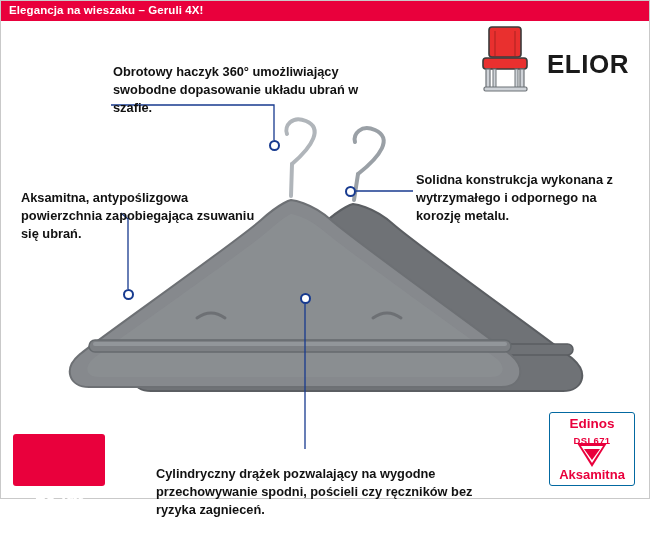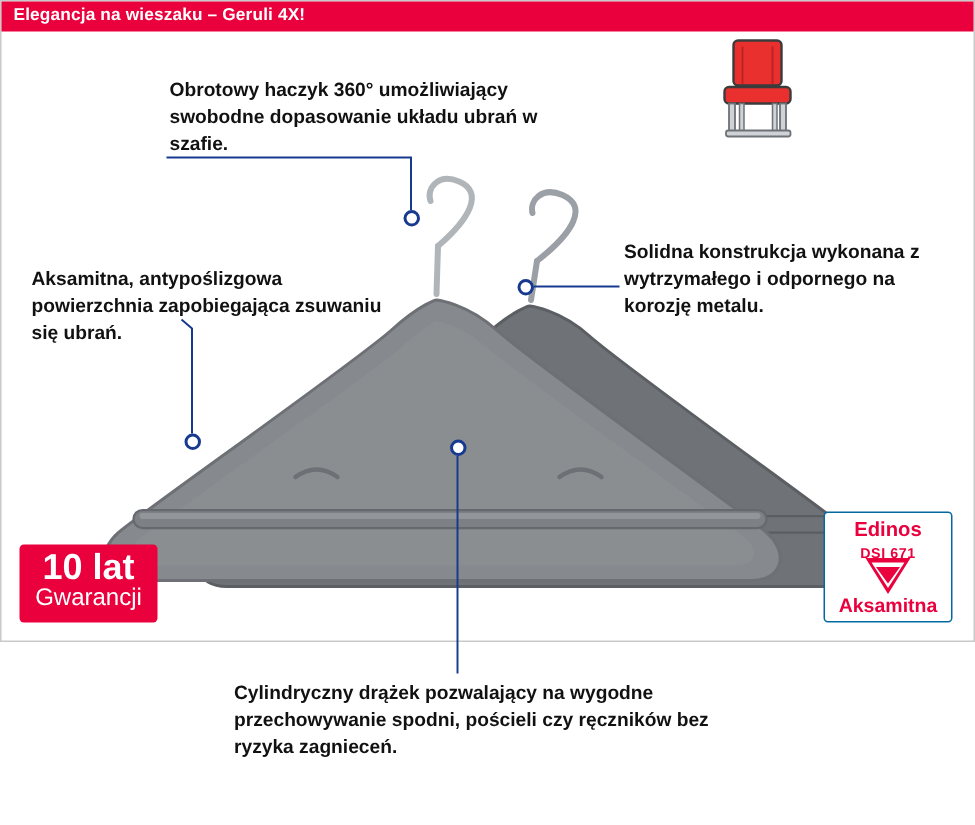--- a/index.html
+++ b/index.html
@@ -9,21 +9,21 @@
   body {
     width: 650px;
     height: 550px;
     font-family: "Liberation Sans", sans-serif;
     background: #ffffff;
     overflow: hidden;
   }
   #page {
     position: relative;
     width: 650px;
-    height: 428px;
+    height: 499px;
     background: #ffffff;
     box-sizing: border-box;
     border: 1px solid #c9c9c9;
   }
 
   
   #header-banner {
     position: absolute;
     left: 0;
     top: 0;
@@ -68,20 +68,21 @@
     letter-spacing: 0.5px;
   }
 
   
   .callout {
     position: absolute;
     font-size: 12.8px;
     font-weight: bold;
     color: #111111;
     line-height: 1.42;
+    margin-top: 12px;
   }
   #callout-hook {
     left: 112px;
     top: 50px;
     width: 250px;
   }
   #callout-metal {
     left: 415px;
     top: 158px;
     width: 210px;
@@ -139,23 +140,24 @@
     width: 92px;
     height: 52px;
     background: #e9003c;
     border-radius: 3px;
     color: #ffffff;
     text-align: center;
     box-sizing: border-box;
     padding-top: 5px;
   }
   #guarantee-years {
-    font-size: 24px;
+    font-size: 19px;
     font-weight: bold;
     line-height: 21px;
+    margin-top: 44px;
   }
   #guarantee-label {
     font-size: 16px;
     font-weight: normal;
     line-height: 19px;
   }
 
   
   #standards-badge {
     position: absolute;
@@ -223,20 +225,21 @@
 
       <rect x="11" y="44" width="4" height="20" fill="#cfd3d8" stroke="#6d7277" stroke-width="1.2"></rect>
       <rect x="45" y="44" width="4" height="20" fill="#cfd3d8" stroke="#6d7277" stroke-width="1.2"></rect>
       <rect x="18" y="44" width="3" height="20" fill="#cfd3d8" stroke="#6d7277" stroke-width="1"></rect>
       <rect x="40" y="44" width="3" height="20" fill="#cfd3d8" stroke="#6d7277" stroke-width="1"></rect>
       <rect x="9" y="62" width="43" height="4" rx="1.5" fill="#cfd3d8" stroke="#6d7277" stroke-width="1.2"></rect>
 
       <line x1="20" y1="6" x2="20" y2="31" stroke="#b52523" stroke-width="1.2"></line>
       <line x1="40" y1="6" x2="40" y2="31" stroke="#b52523" stroke-width="1.2"></line>
     </svg>
+    <div id="brand-name">ELIOR</div>
   </div>
 
   <svg id="hanger-illustration" viewBox="0 0 650 330">
     <g fill="none" stroke="#9aa0a6" stroke-width="4" stroke-linecap="round">
 
       <path d="M357 78 C 380 60, 392 42, 374 34 C 360 28, 352 38, 354 46"></path>
       <path d="M357 78 L 353 104"></path>
     </g>
     <g fill="none" stroke="#b0b5ba" stroke-width="4" stroke-linecap="round">
 

